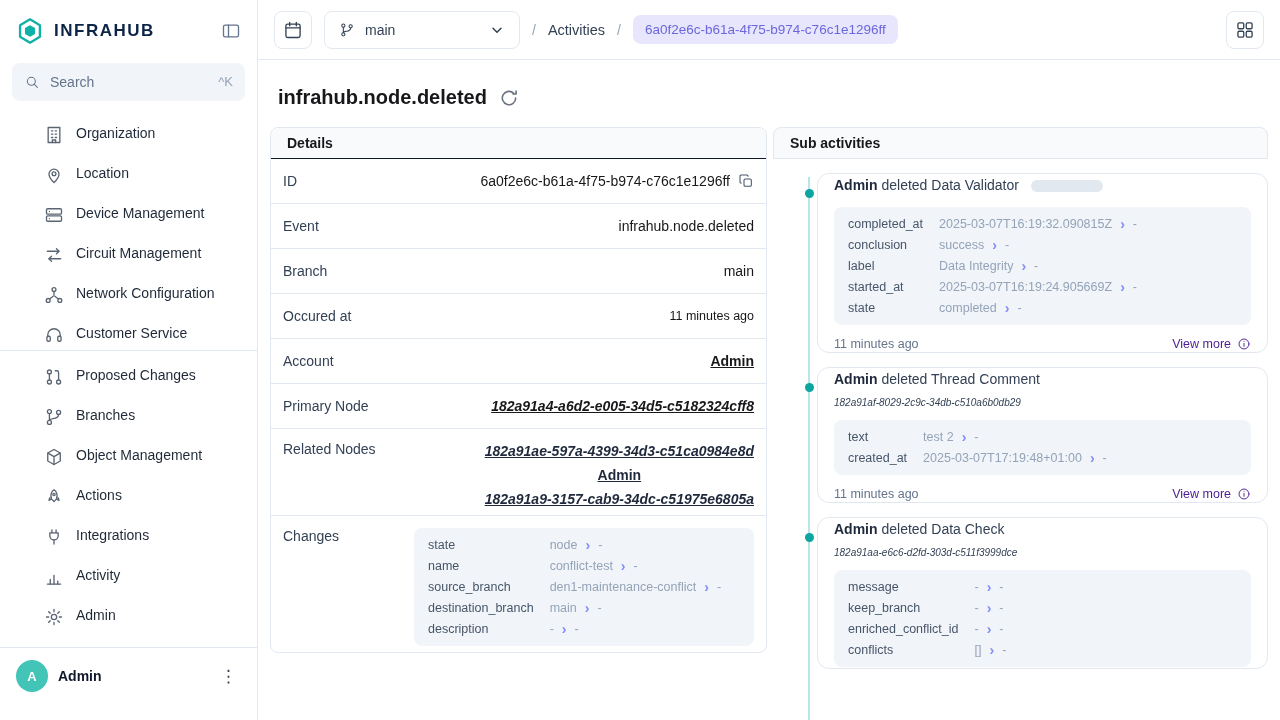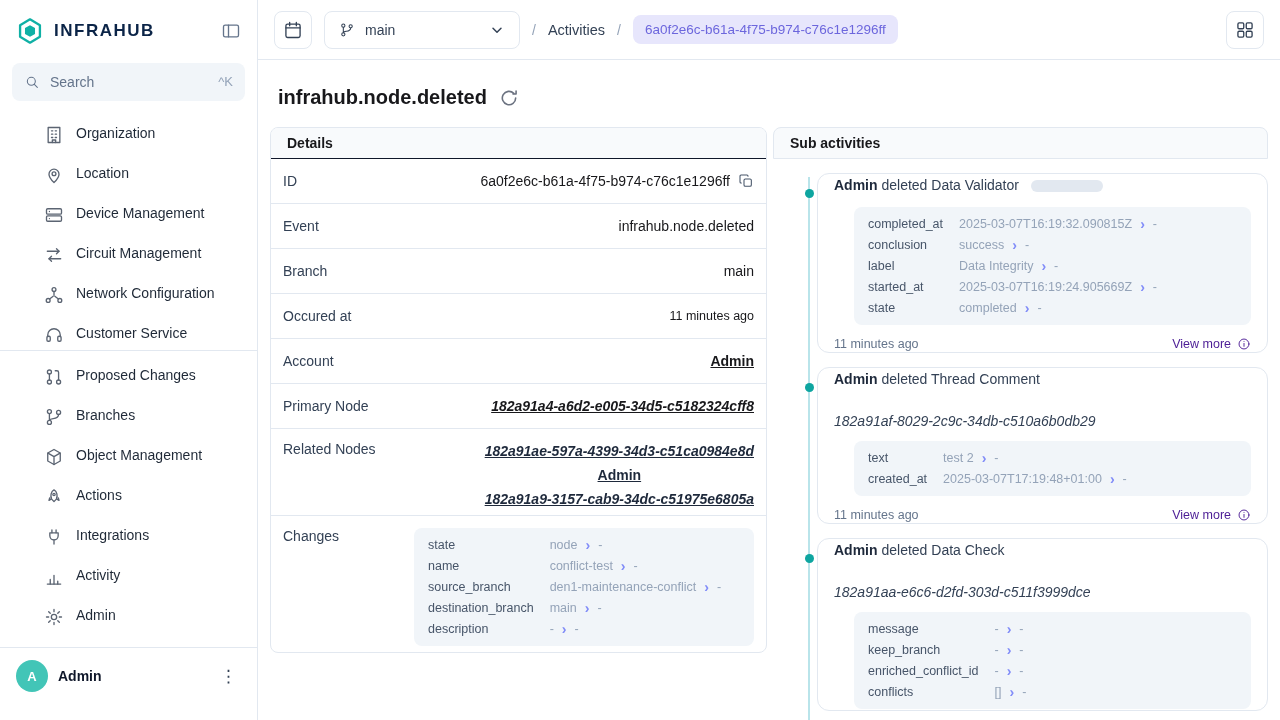--- a/index.html
+++ b/index.html
@@ -77,39 +77,39 @@
   .u { text-decoration:underline; }
   .b { font-weight:600; }
   .i { font-style:italic; }
   .stack { display:flex; flex-direction:column; gap:4px; align-items:center;
     line-height:20px; }
   .copy-btn { color:#475569; cursor:pointer; display:flex; }
 
   
   .kv { background:#f1f5f9; border-radius:8px; padding:10px 14px; display:grid;
     grid-template-columns:max-content 1fr; column-gap:16px; row-gap:7px;
-    font-size:12.5px; align-items:center;margin-left:20px; }
+    font-size:12.5px; align-items:center; }
   .kv .k { color:#475569; }
   .kv .v { display:flex; align-items:flex-start; gap:8px; color:#94a3b8; }
   .chev { color:#818cf8; font-weight:700; font-size:14px; line-height:1; cursor:pointer; }
   .changes-box { width:340px; margin-left:auto; }
 
   
   .timeline { position:relative; margin-top:14px; padding-left:44px; }
   .timeline::before { content:""; position:absolute; left:35px; top:4px; bottom:-80px;
     width:2px; background:#b9e4ea; }
   .tcard { position:relative; border:1px solid #e2e8f0; border-radius:12px;
     background:#fff; padding:1px 16px; margin-bottom:14px; }
   .tcard::after { content:""; position:absolute; left:-13px; top:15px; width:9px;
     height:9px; border-radius:50%; background:#0ea5a0; }
   .tc-head { font-size:14px; color:#334155; line-height:20px; }
   .tc-head .actor { font-weight:600; color:#1e293b; }
   .skeleton { display:inline-block; width:72px; height:12px; background:#e2e8f0;
     border-radius:999px; margin-left:8px; vertical-align:middle; }
-  .tc-node { font-style:italic; font-size:14px; color:#334155; margin-top:24px; }
+  .tc-node { font-style:italic; font-size:10px; color:#334155; margin-top:8px; }
   .tc-box { margin-top:12px; }
   .tc-foot { display:flex; align-items:center; justify-content:space-between;
     margin-top:12px; font-size:12.5px; color:#64748b; }
   .view-more { display:flex; align-items:center; gap:6px; cursor:pointer; color:#4c1d95; }
 
   .logo-hex { width:28px; height:28px; }
 </style>
 </head>
 <body>
 

